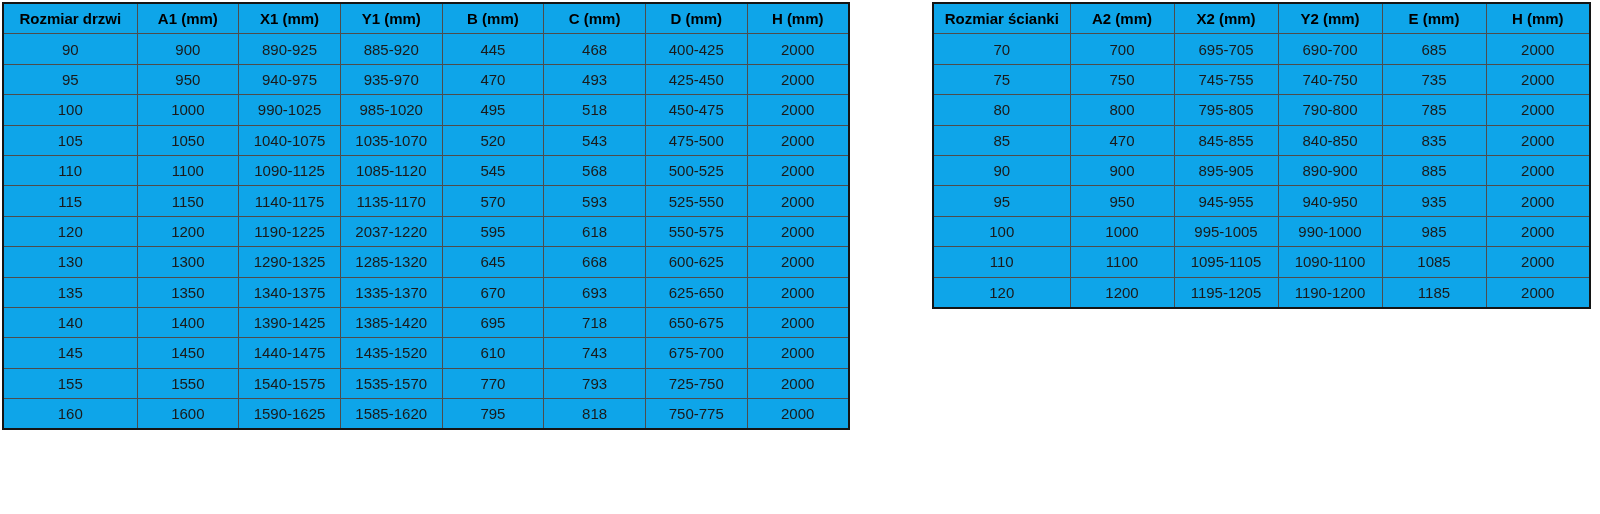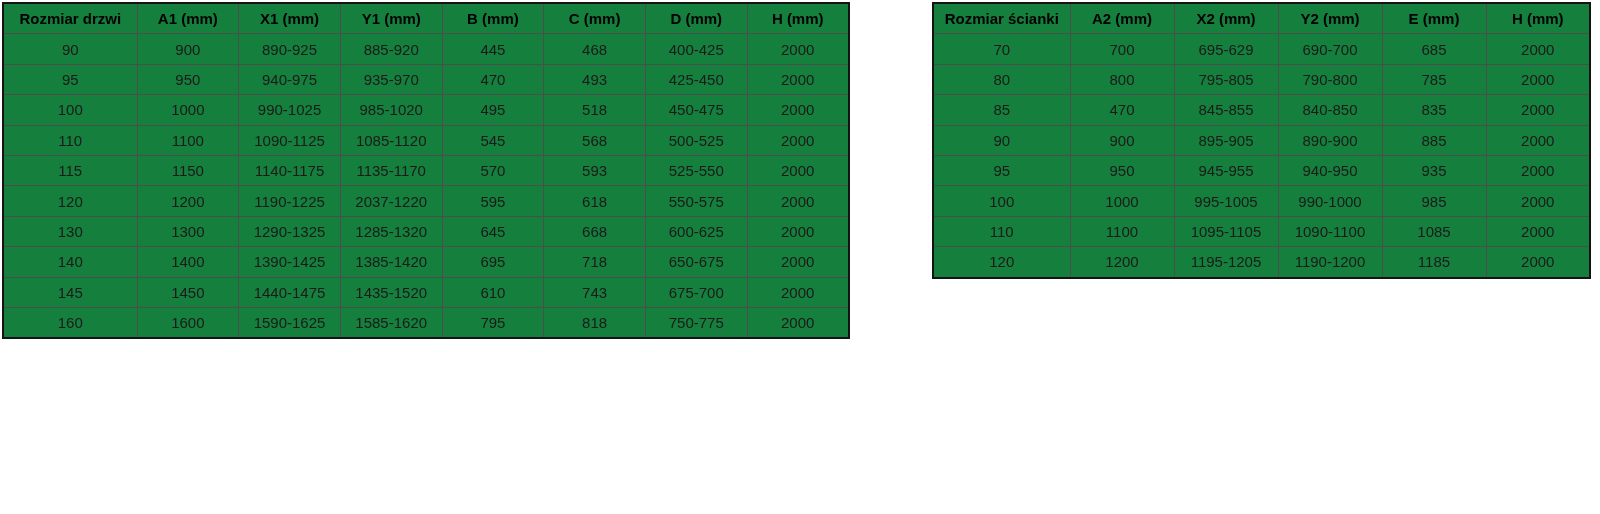--- a/index.html
+++ b/index.html
@@ -12,21 +12,21 @@
     width: 1600px;
     height: 514px;
     background: #ffffff;
     font-family: "Liberation Sans", sans-serif;
     color: #111111;
   }
   table.spec-table {
     position: absolute;
     border-collapse: collapse;
     table-layout: fixed;
-    background: #15803d;
+    background: #0ea5e9;
     border: 2px solid #141414;
     font-size: 15px;
   }
   #doors-table {
     left: 2px;
     top: 2px;
     width: 846px;
   }
   #wall-table {
     left: 932px;
@@ -110,20 +110,30 @@
           <td>100</td>
           <td>1000</td>
           <td>990-1025</td>
           <td>985-1020</td>
           <td>495</td>
           <td>518</td>
           <td>450-475</td>
           <td>2000</td>
         </tr>
         <tr>
+          <td>105</td>
+          <td>1050</td>
+          <td>1040-1075</td>
+          <td>1035-1070</td>
+          <td>520</td>
+          <td>543</td>
+          <td>475-500</td>
+          <td>2000</td>
+        </tr>
+        <tr>
           <td>110</td>
           <td>1100</td>
           <td>1090-1125</td>
           <td>1085-1120</td>
           <td>545</td>
           <td>568</td>
           <td>500-525</td>
           <td>2000</td>
         </tr>
         <tr>
@@ -150,37 +160,57 @@
           <td>130</td>
           <td>1300</td>
           <td>1290-1325</td>
           <td>1285-1320</td>
           <td>645</td>
           <td>668</td>
           <td>600-625</td>
           <td>2000</td>
         </tr>
         <tr>
+          <td>135</td>
+          <td>1350</td>
+          <td>1340-1375</td>
+          <td>1335-1370</td>
+          <td>670</td>
+          <td>693</td>
+          <td>625-650</td>
+          <td>2000</td>
+        </tr>
+        <tr>
           <td>140</td>
           <td>1400</td>
           <td>1390-1425</td>
           <td>1385-1420</td>
           <td>695</td>
           <td>718</td>
           <td>650-675</td>
           <td>2000</td>
         </tr>
         <tr>
           <td>145</td>
           <td>1450</td>
           <td>1440-1475</td>
           <td>1435-1520</td>
           <td>610</td>
           <td>743</td>
           <td>675-700</td>
+          <td>2000</td>
+        </tr>
+        <tr>
+          <td>155</td>
+          <td>1550</td>
+          <td>1540-1575</td>
+          <td>1535-1570</td>
+          <td>770</td>
+          <td>793</td>
+          <td>725-750</td>
           <td>2000</td>
         </tr>
         <tr>
           <td>160</td>
           <td>1600</td>
           <td>1590-1625</td>
           <td>1585-1620</td>
           <td>795</td>
           <td>818</td>
           <td>750-775</td>
@@ -205,23 +235,31 @@
           <th>X2 (mm)</th>
           <th>Y2 (mm)</th>
           <th>E (mm)</th>
           <th>H (mm)</th>
         </tr>
     </thead>
     <tbody>
         <tr>
           <td>70</td>
           <td>700</td>
-          <td>695-629</td>
+          <td>695-705</td>
           <td>690-700</td>
           <td>685</td>
+          <td>2000</td>
+        </tr>
+        <tr>
+          <td>75</td>
+          <td>750</td>
+          <td>745-755</td>
+          <td>740-750</td>
+          <td>735</td>
           <td>2000</td>
         </tr>
         <tr>
           <td>80</td>
           <td>800</td>
           <td>795-805</td>
           <td>790-800</td>
           <td>785</td>
           <td>2000</td>
         </tr>

